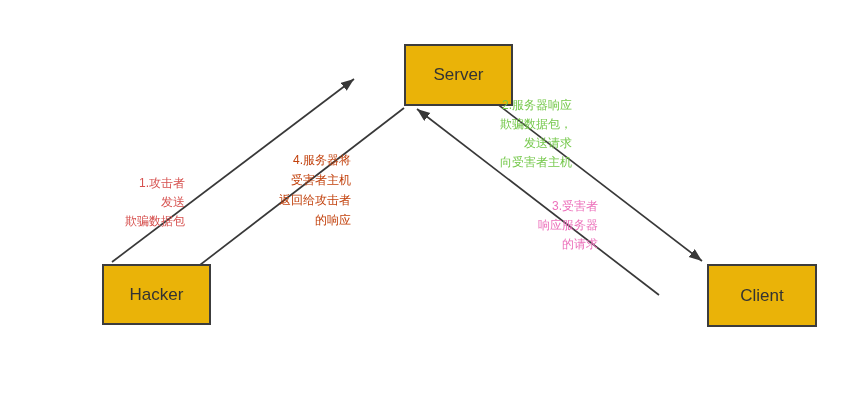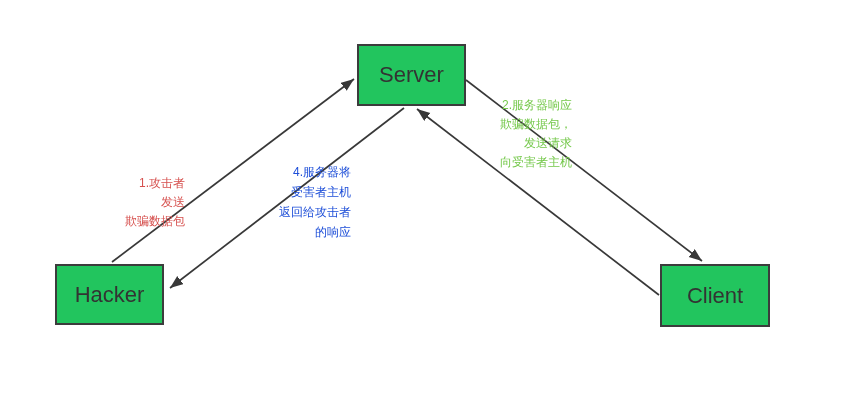--- a/index.html
+++ b/index.html
@@ -14,26 +14,27 @@
     width:866px;height:406px;
     background:var(--bg);
     overflow:hidden;
     font-family:"Liberation Sans","DejaVu Sans",sans-serif;
   }
   .arrows{position:absolute;left:0;top:0;width:866px;height:406px;pointer-events:none;}
   .arrows line{stroke:var(--line);stroke-width:1.7;}
   .arrows .ah{fill:var(--line);}
   .node{
     position:absolute;
-    background:#22c55e;
+    background:#eab308;
     border:2px solid var(--border);
     display:flex;align-items:center;justify-content:center;
     color:var(--node-text);
-    font-size:22px;
+    font-size:17px;
     box-sizing:border-box;
+    margin-left:47px;
   }
   .node-server{left:357px;top:44px;width:109px;height:62px;}
   .node-hacker{left:55px;top:264px;width:109px;height:61px;}
   .node-client{left:660px;top:264px;width:110px;height:63px;}
   .annotation{
     position:absolute;
     transform:translateX(-50%);
     text-align:right;
     font-size:12px;
     line-height:19px;
@@ -77,21 +78,26 @@
     <div>欺骗数据包</div>
   </div>
 
   <div class="annotation ann-step2" style="color: rgb(116, 200, 74);">
     <div>2.服务器响应</div>
     <div>欺骗数据包，</div>
     <div>发送请求</div>
     <div>向受害者主机</div>
   </div>
 
+  <div class="annotation ann-step3" style="color: rgb(236, 111, 186);">
+    <div>3.受害者</div>
+    <div>响应服务器</div>
+    <div>的请求</div>
+  </div>
 
-  <div class="annotation ann-step4" style="color: #1d4ed8; margin-top: 12px;">
+  <div class="annotation ann-step4" style="color: #c2410c;">
     <div>4.服务器将</div>
     <div>受害者主机</div>
     <div>返回给攻击者</div>
     <div>的响应</div>
   </div>
 
 </div>
 
 </body></html>

